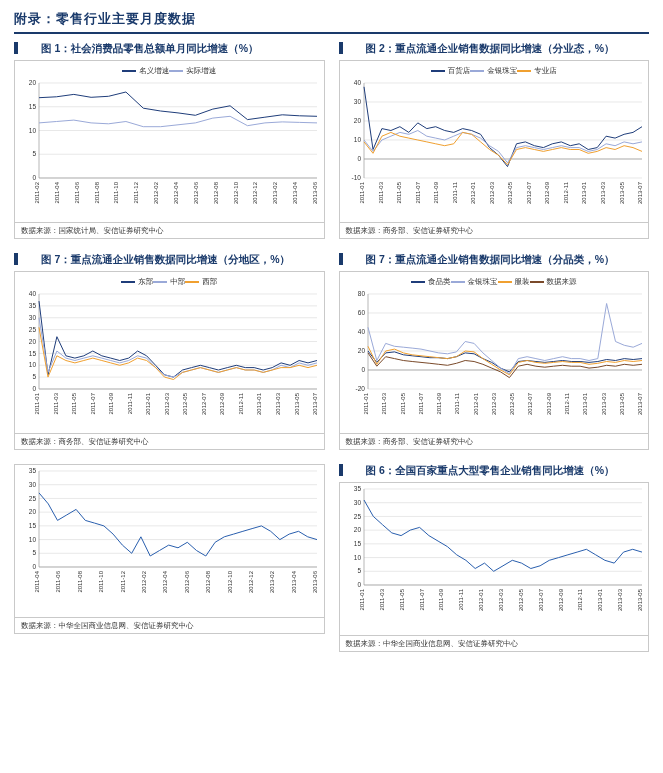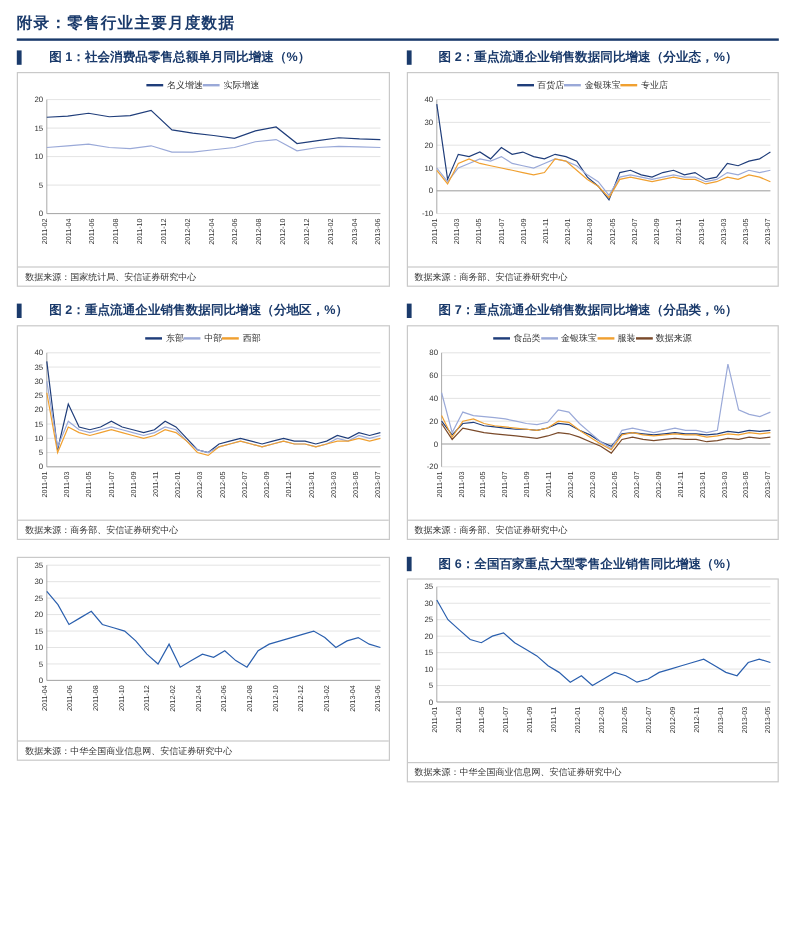--- a/index.html
+++ b/index.html
@@ -151,21 +151,21 @@
               <path d="M24.0,64.9 L33.0,76.3 L41.9,59.2 L50.9,55.4 L59.9,59.2 L68.8,61.1 L77.8,63.0 L86.8,64.9 L95.7,66.8 L104.7,68.7 L113.7,66.8 L122.6,55.4 L131.6,57.3 L140.6,64.9 L149.5,72.5 L158.5,78.2 L167.5,87.7 L176.5,72.5 L185.4,70.6 L194.4,72.5 L203.4,74.4 L212.3,72.5 L221.3,70.6 L230.3,72.5 L239.2,72.5 L248.2,76.3 L257.2,74.4 L266.1,70.6 L275.1,72.5 L284.1,68.7 L293.0,70.6 L302.0,74.4 " fill="none" stroke="#f0a030" stroke-width="1"></path>
             </svg>
         </div>
         <div class="src">数据来源：商务部、安信证券研究中心</div>
       </div>
     </div>
 
     <div class="spacer"></div>
 
     <div class="cell left">
-      <div class="fig-title">图 2：重点流通企业销售数据同比增速（分地区，%）</div>
+      <div class="fig-title">图 7：重点流通企业销售数据同比增速（分地区，%）</div>
       <div class="chart-box">
         <div class="legend">
           <div class="legend-item">
               <span class="legend-swatch" style="background:#1f3d7a"></span>
               <span>东部</span>
             </div>
           <div class="legend-item">
               <span class="legend-swatch" style="background:#9aa9d8"></span>
               <span>中部</span>
             </div>

